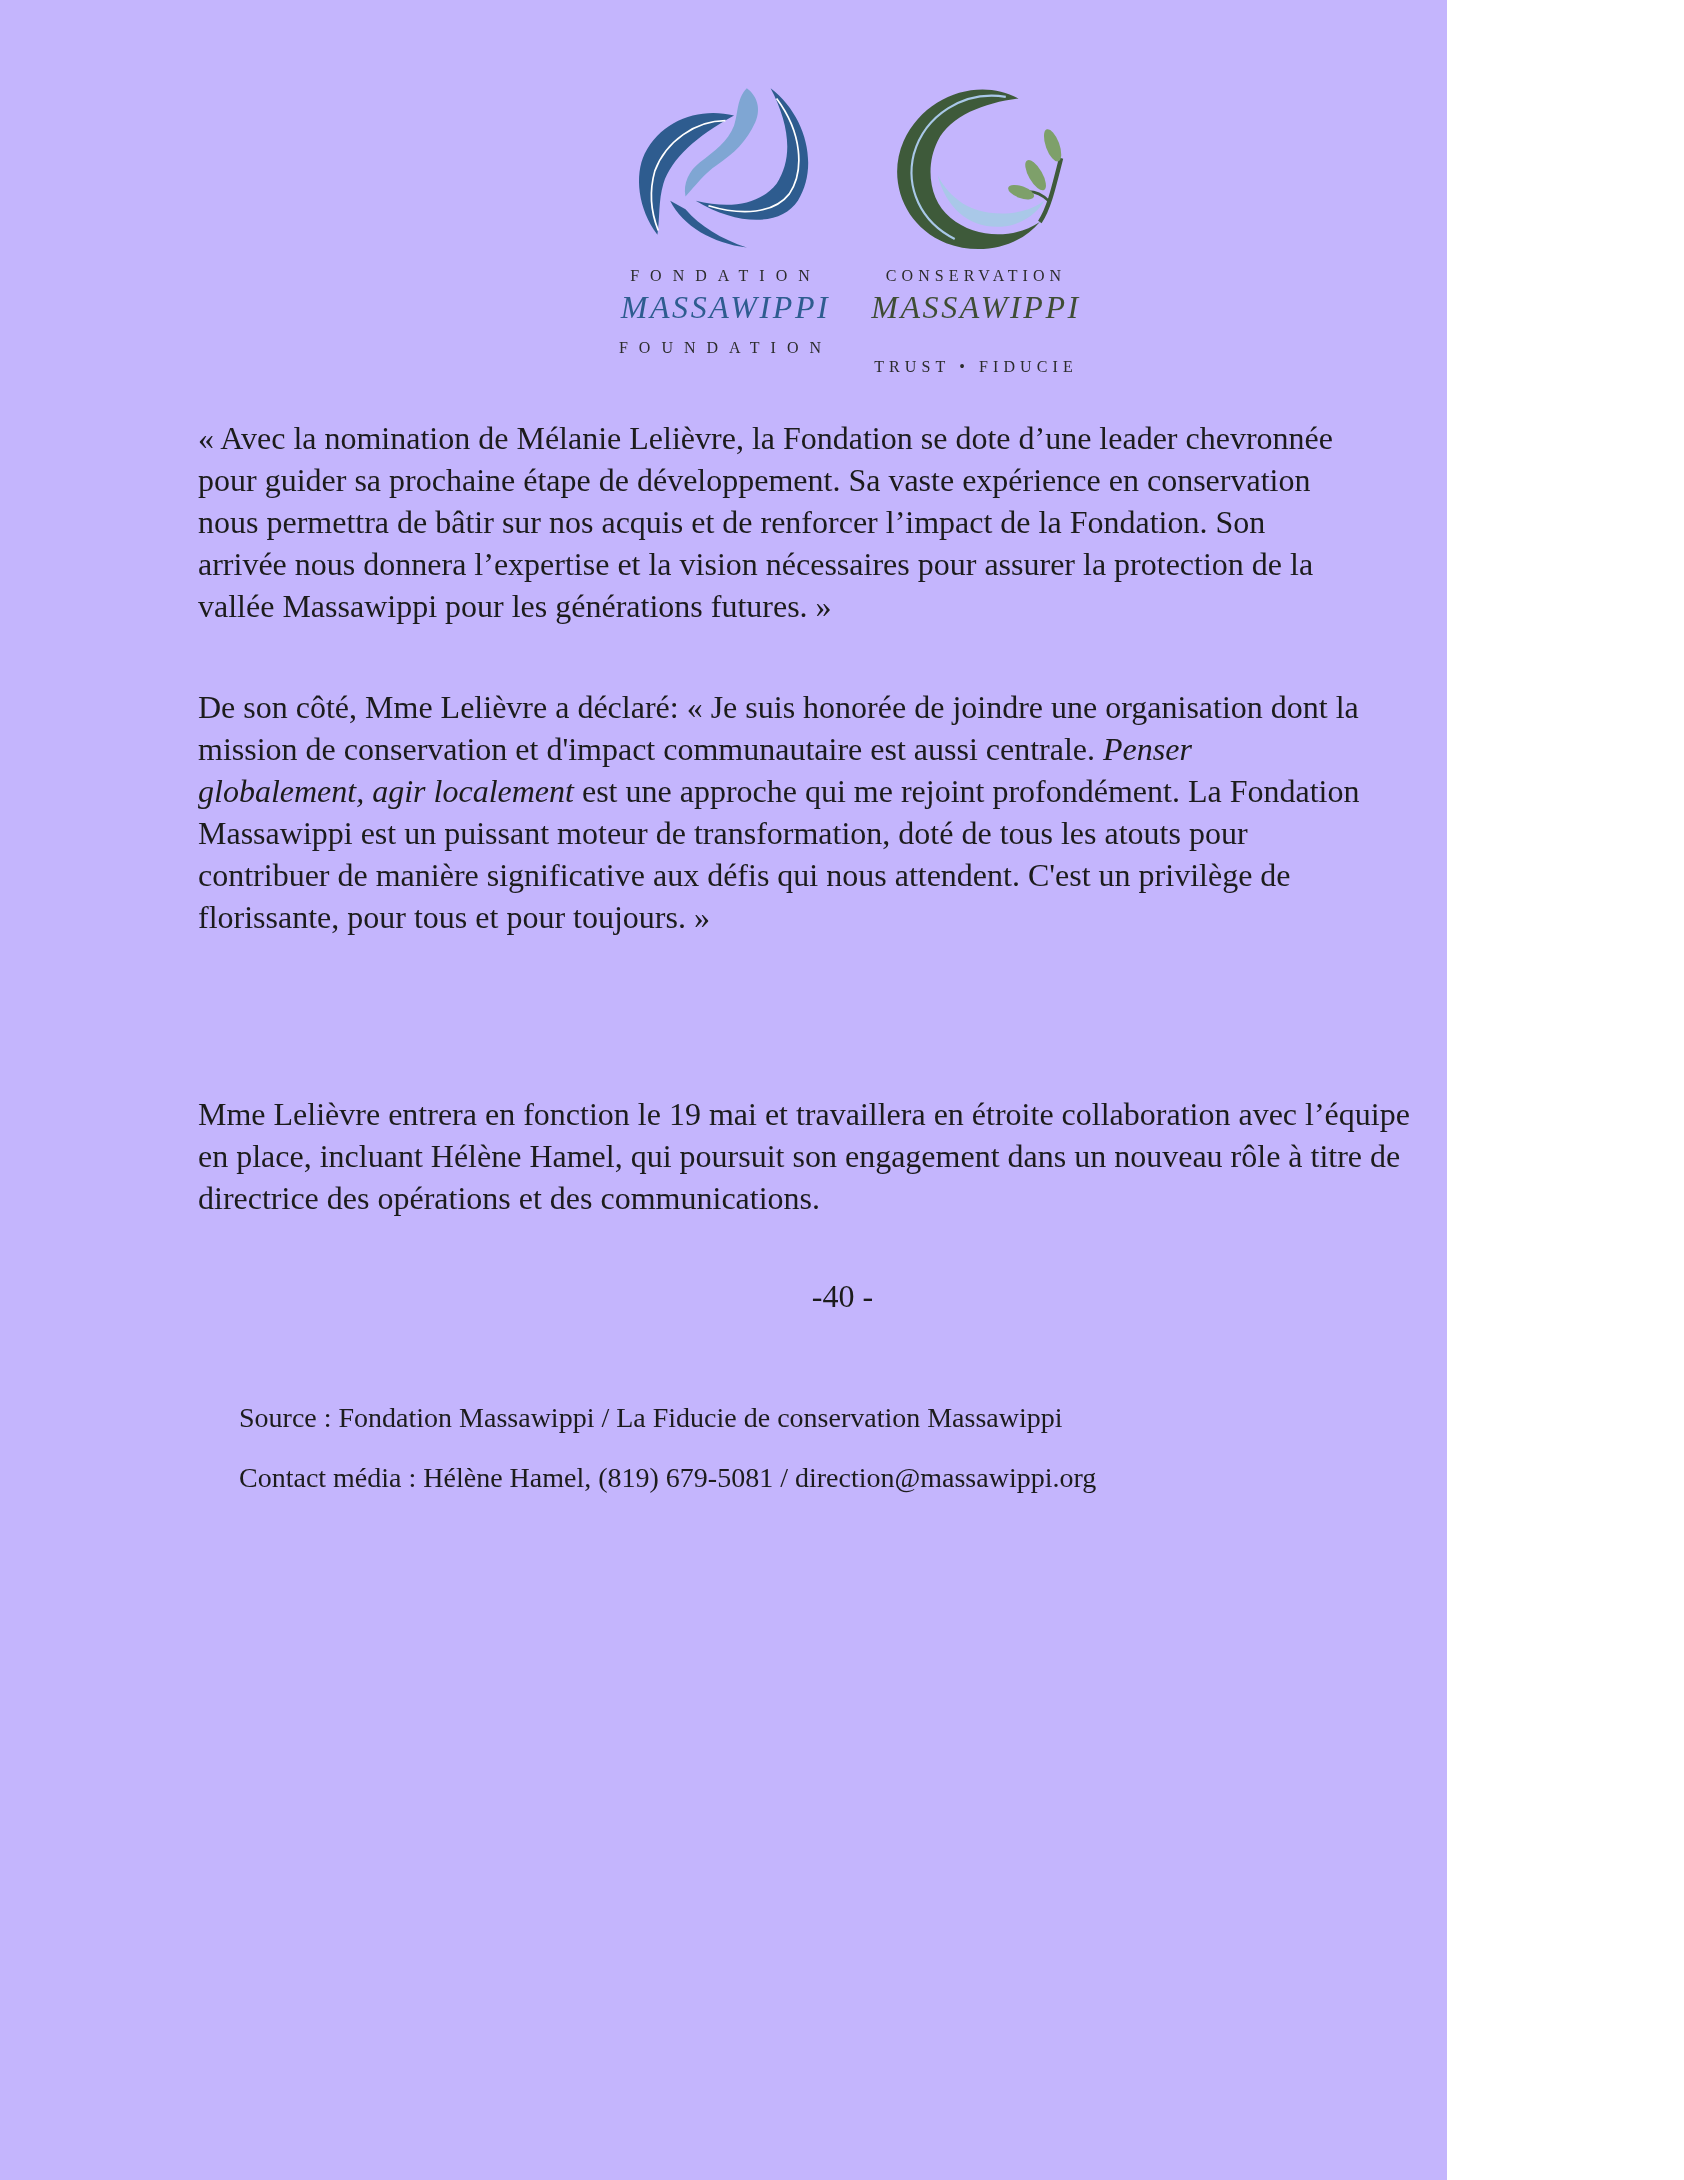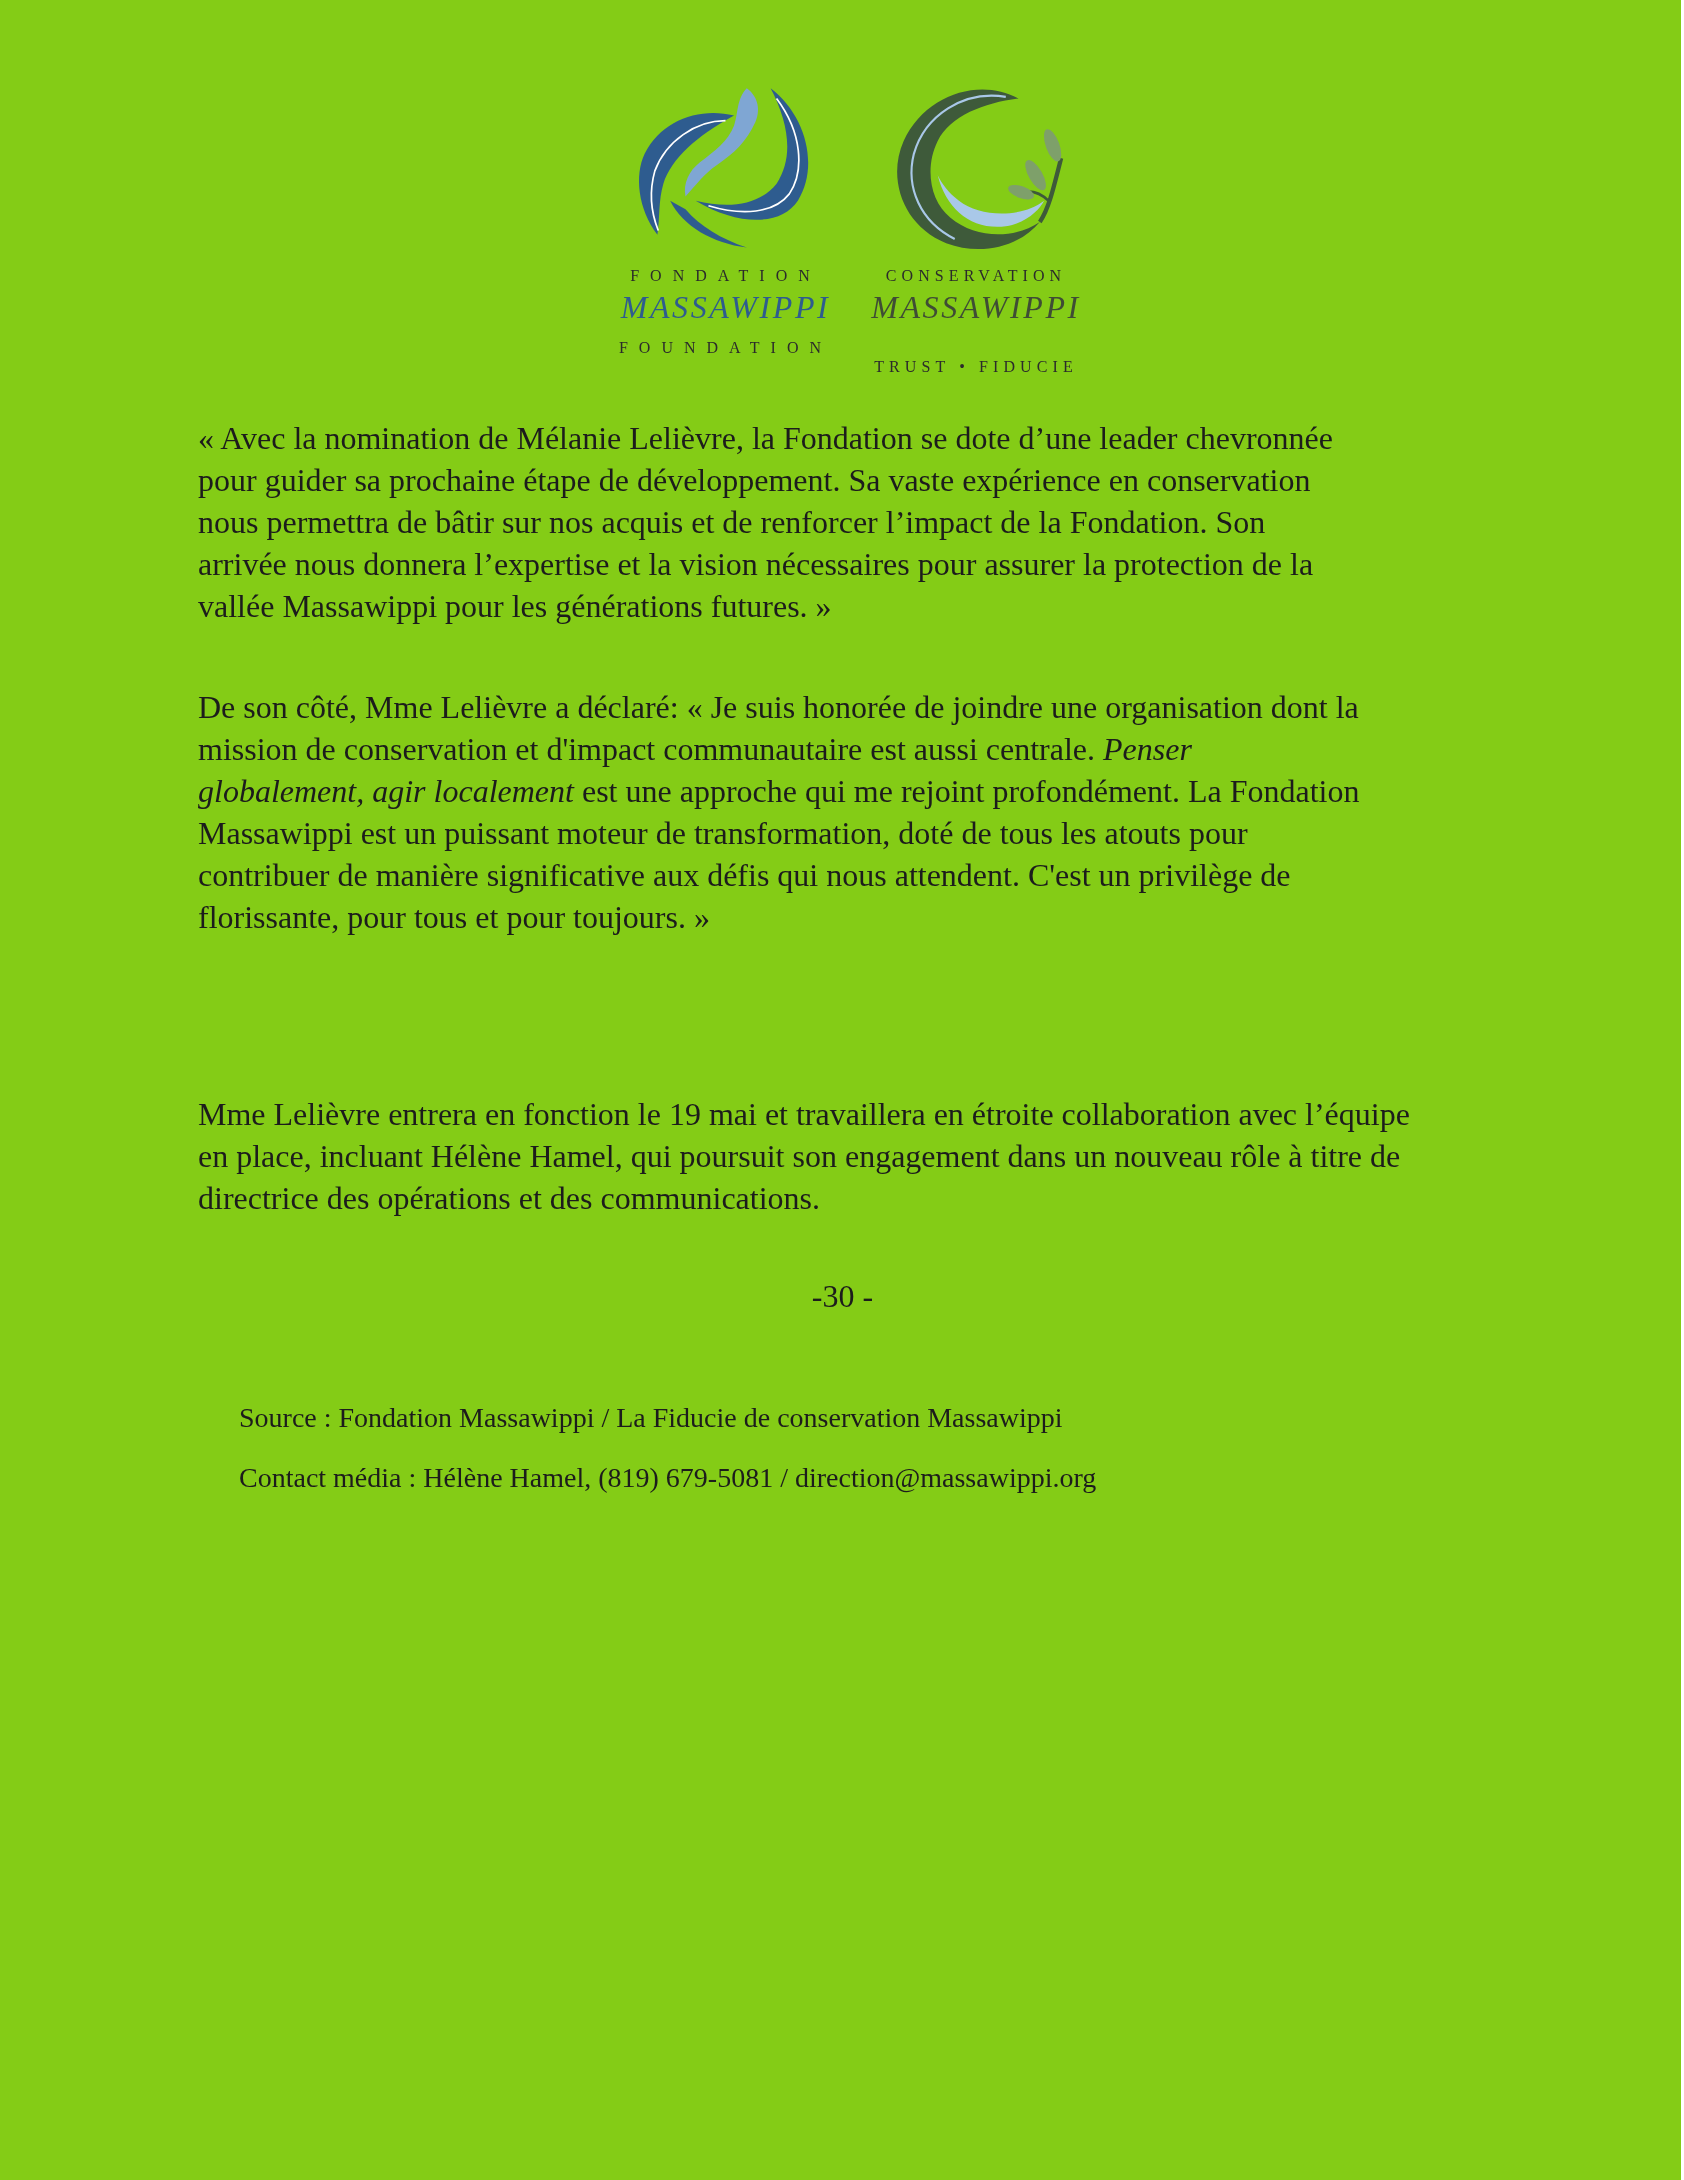--- a/index.html
+++ b/index.html
@@ -1,17 +1,17 @@
 <!DOCTYPE html>
 <html style="font-size:13.6px"><head>
 <meta charset="utf-8">
 <style>
   html, body { margin: 0; padding: 0; background: #ffffff; }
   body { width: 1685px; height: 2181px; position: relative; overflow: hidden; }
-  .page { position: absolute; left: 0; top: 0; width: 1681px; height: 2181px; background: #84cc16; }
+  .page { position: absolute; left: 0; top: 0; width: 1447px; height: 2181px; background: #c4b5fd; }
 
   
   .logo { position: absolute; }
   .logo-left { left: 606px; top: 73px; width: 239px; }
   .logo-right { left: 860px; top: 73px; width: 232px; }
   .logo svg { display: block; margin: 0 auto; }
   .logo-text { font-family: "Liberation Serif", "DejaVu Serif", serif; text-align: center; color: #2b2b2b; }
   .logo-line-small { font-size: 16px; letter-spacing: 8.5px; height: 27px; line-height: 27px; position: absolute; left: 0; width: 100%; }
   .logo-line-big { font-size: 32px; letter-spacing: 2.6px; height: 37px; line-height: 37px; position: absolute; left: 0; width: 100%; font-style: italic; }
   .logo-left .logo-text .l1 { top: 189px; letter-spacing: 11px; }
@@ -114,19 +114,19 @@
     <span class="line"><span>contribuer de manière significative aux défis qui nous attendent. C'est un privilège de</span></span>
     <span class="line"><span>florissante, pour tous et pour toujours. »</span></span>
   </p>
 
   <p class="body-text p3">
     <span class="line"><span>Mme Lelièvre entrera en fonction le 19 mai et travaillera en étroite collaboration avec l’équipe</span></span>
     <span class="line"><span>en place, incluant Hélène Hamel, qui poursuit son engagement dans un nouveau rôle à titre de</span></span>
     <span class="line"><span>directrice des opérations et des communications.</span></span>
   </p>
 
-  <div class="end-mark">-30 -</div>
+  <div class="end-mark">-40 -</div>
 
   <div class="footer-line f1">Source : Fondation Massawippi / La Fiducie de conservation Massawippi</div>
   <div class="footer-line f2">Contact média : Hélène Hamel, (819) 679-5081 / direction@massawippi.org</div>
 
 </div>
 
 
 </body></html>

